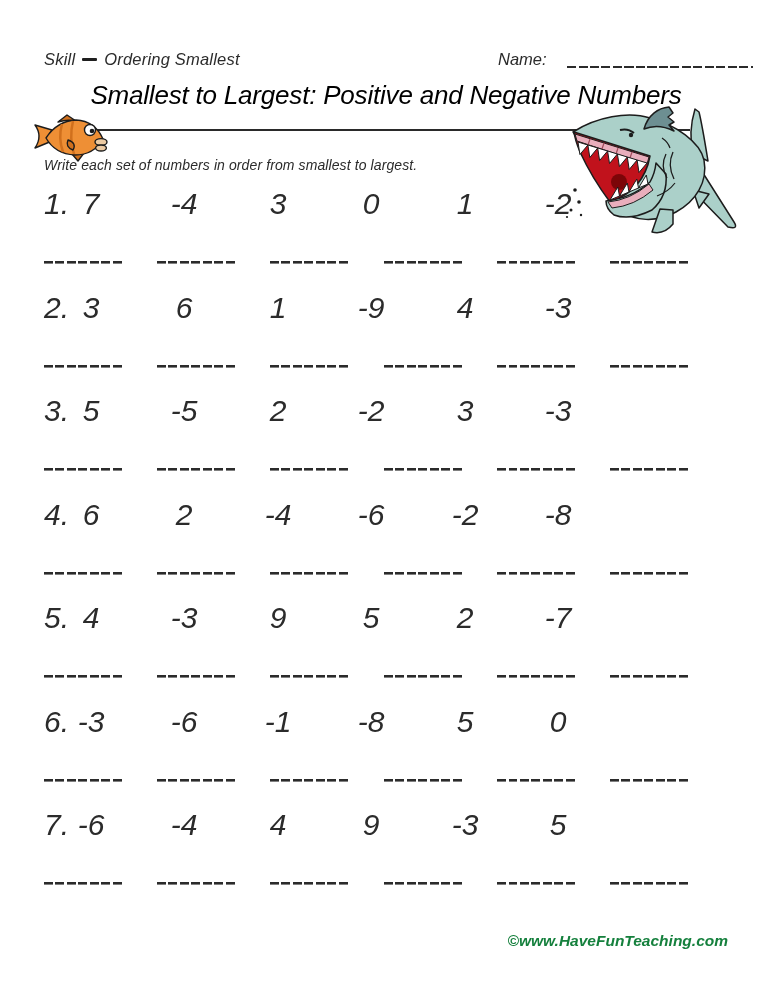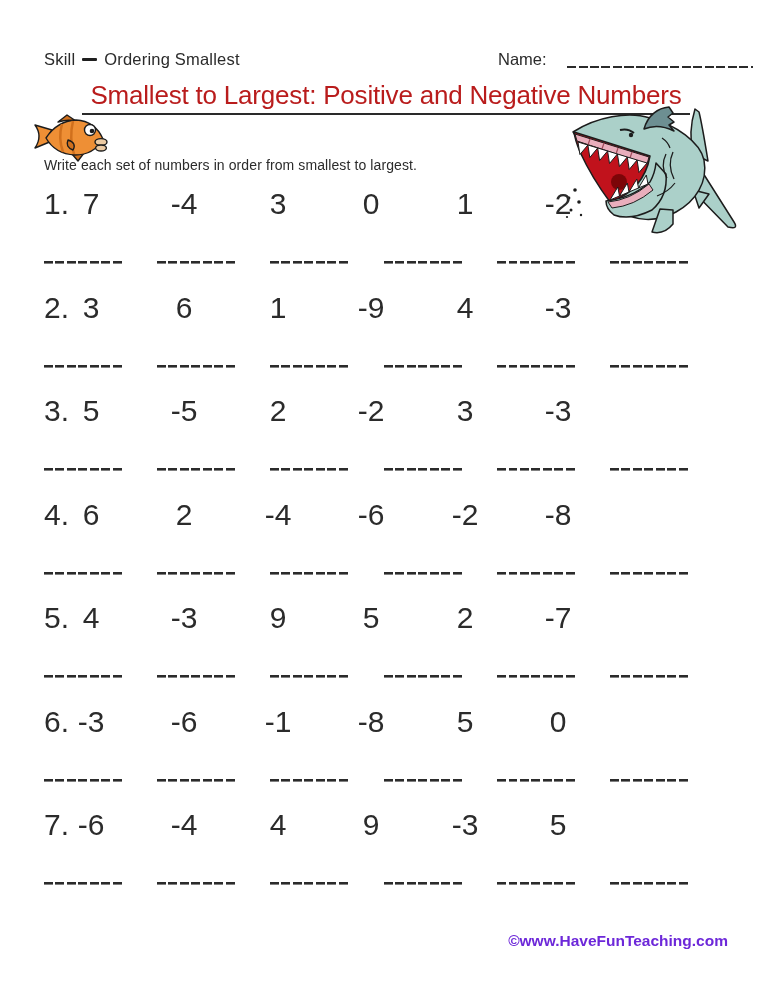--- a/index.html
+++ b/index.html
@@ -11,38 +11,38 @@
     --shark-fin:#6d8f92;
     --shark-mouth:#c1121c;
     --shark-gum:#e9aebc;
     --shark-teeth:#ffffff;
   }
   html,body{margin:0;padding:0;}
   body{
     width:772px;height:1000px;background:var(--bg);
     font-family:"Liberation Sans", sans-serif;color:var(--ink);
   }
-  #sheet{position:relative;width:772px;height:1000px;background:var(--bg);overflow:hidden;}
+  #sheet{position:relative;width:772px;height:1000px;background:var(--bg);overflow:hidden;font-style:italic;}
 
   
   .skill-line{position:absolute;left:44px;top:50px;display:flex;align-items:center;gap:7px;font-size:16.5px;letter-spacing:.2px;}
   .skill-dash{display:inline-block;width:15px;height:3.6px;background:#1f1f1f;border-radius:1px;}
   .name-line{position:absolute;left:498px;top:50px;display:flex;align-items:flex-end;gap:20px;font-size:16.5px;}
   .name-line .label{line-height:18px;}
   .write-line{
     display:inline-block;height:14px;
     background:repeating-linear-gradient(90deg,var(--ink) 0 9px,rgba(0,0,0,0) 9px 11.5px) left bottom / 100% 2.4px no-repeat;
   }
   .name-blank{width:186px;}
 
   
   .title-wrap{position:absolute;left:0;top:80px;width:772px;text-align:center;}
   h1.title{
     display:inline-block;margin:0;font-size:26px;font-weight:400;letter-spacing:-0.2px;
-    color:#b91c1c;border-bottom:2.5px solid #2a2a2a;padding:0 8px 3px 8px;line-height:30px;
+    color:#000000;border-bottom:2.5px solid #2a2a2a;padding:0 8px 19px 8px;line-height:30px;
   }
 
   
   .fish-svg{position:absolute;left:32px;top:114px;width:78px;height:48px;}
   .shark-svg{position:absolute;left:562px;top:104px;width:180px;height:135px;}
   .sk-body{fill:var(--shark-body);} .sk-fin{fill:var(--shark-fin);} .sk-mouth{fill:var(--shark-mouth);}
   .sk-gum{fill:var(--shark-gum);} .sk-teeth{fill:var(--shark-teeth);}
   .fi-body{fill:var(--fish-body);} .fi-fin{fill:var(--fish-fin);}
 
   
@@ -54,21 +54,21 @@
   .prob-num{position:absolute;left:44px;top:3px;font-size:30px;line-height:1;}
   .value{position:absolute;top:3px;width:94px;text-align:center;font-size:30px;line-height:1;}
   .v0{left:44px}.v1{left:137px}.v2{left:231px}.v3{left:324px}.v4{left:418px}.v5{left:511px}
   .blank{
     position:absolute;top:66px;width:80px;height:12px;
     background:repeating-linear-gradient(90deg,var(--ink) 0 9px,rgba(0,0,0,0) 9px 11.5px) left bottom / 100% 2.6px no-repeat;
   }
   .b0{left:44px}.b1{left:157px}.b2{left:270px}.b3{left:384px}.b4{left:497px}.b5{left:610px}
 
   
-  .footer{position:absolute;right:44px;top:932px;font-size:15.5px;font-weight:bold;color:#6d28d9;}
+  .footer{position:absolute;right:44px;top:932px;font-size:15.5px;font-weight:bold;color:#15803d;}
 </style>
 </head>
 <body>
 
 <div id="sheet">
 
   <div class="skill-line">
     <span>Skill</span>
     <span class="skill-dash"></span>
     <span>Ordering Smallest</span>

